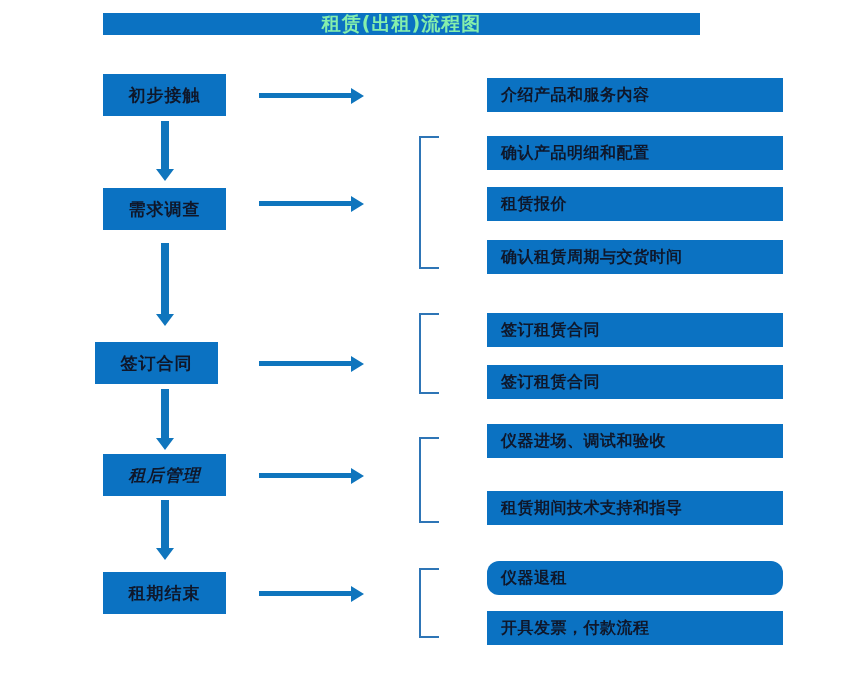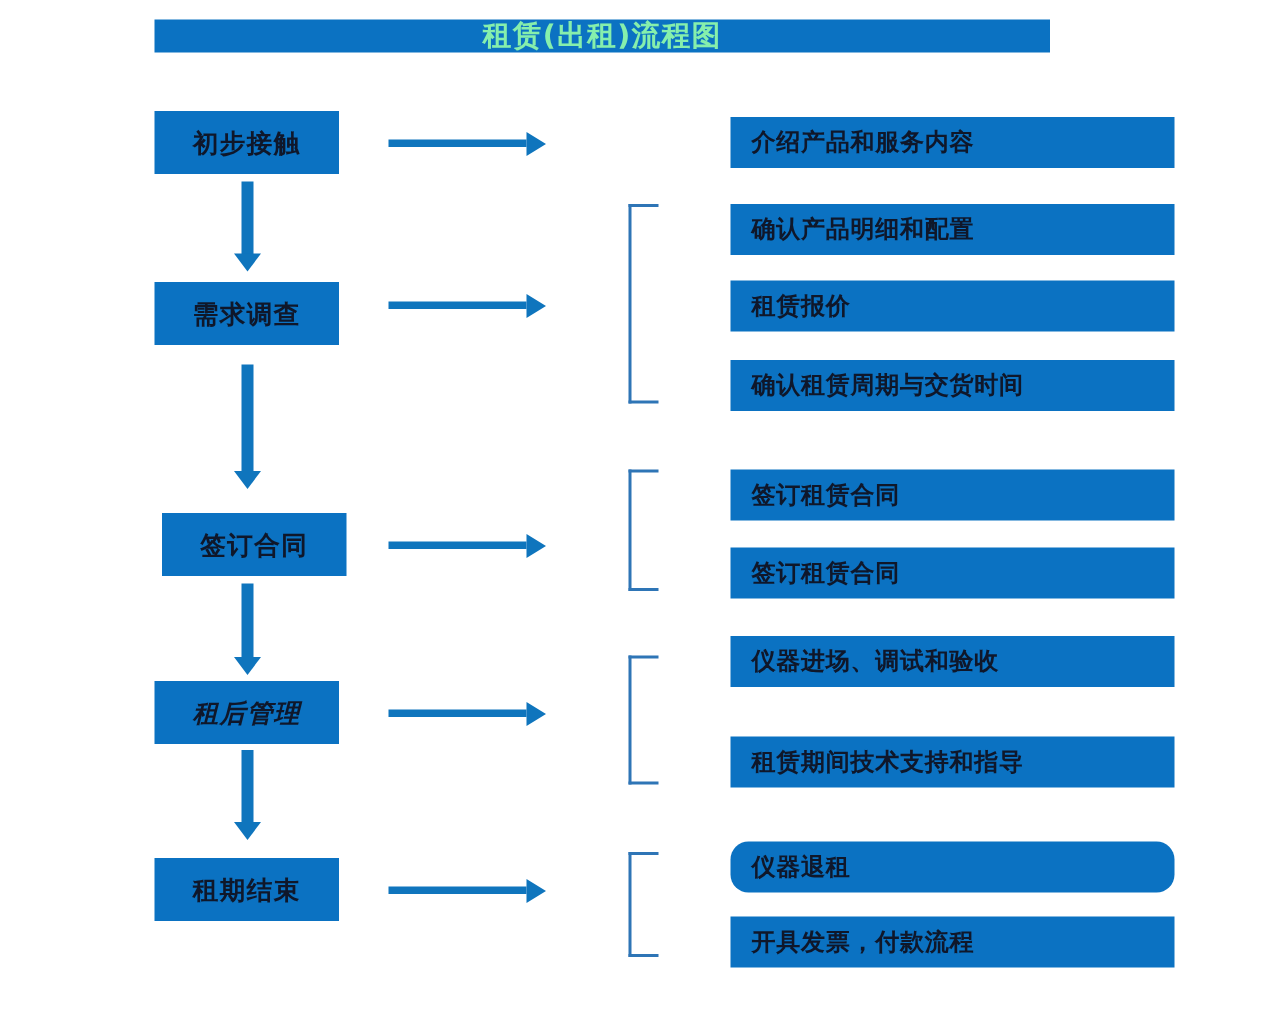--- a/index.html
+++ b/index.html
@@ -130,21 +130,21 @@
 
   <div class="node left" style="left:103px; top:188px;">需求调查</div>
   <div class="h-arrow" style="top:201px;"></div>
   <div class="bracket" style="top:136px; height:133px;"></div>
   <div class="node right" style="top:136px;">确认产品明细和配置</div>
   <div class="node right" style="top:187px;">租赁报价</div>
   <div class="node right" style="top:240px;">确认租赁周期与交货时间</div>
 
   <div class="v-arrow" style="top:243px; height:72px;"></div>
 
-  <div class="node left" style="left:108px; top:342px;">签订合同</div>
+  <div class="node left" style="left:95px; top:342px;">签订合同</div>
   <div class="h-arrow" style="top:361px;"></div>
   <div class="bracket" style="top:313px; height:81px;"></div>
   <div class="node right" style="top:313px;">签订租赁合同</div>
   <div class="node right" style="top:365px;">签订租赁合同</div>
 
   <div class="v-arrow" style="top:389px; height:50px;"></div>
 
   <div class="node left" style="left:103px; top:454px;font-style:italic;">租后管理</div>
   <div class="h-arrow" style="top:473px;"></div>
   <div class="bracket" style="top:437px; height:86px;"></div>

